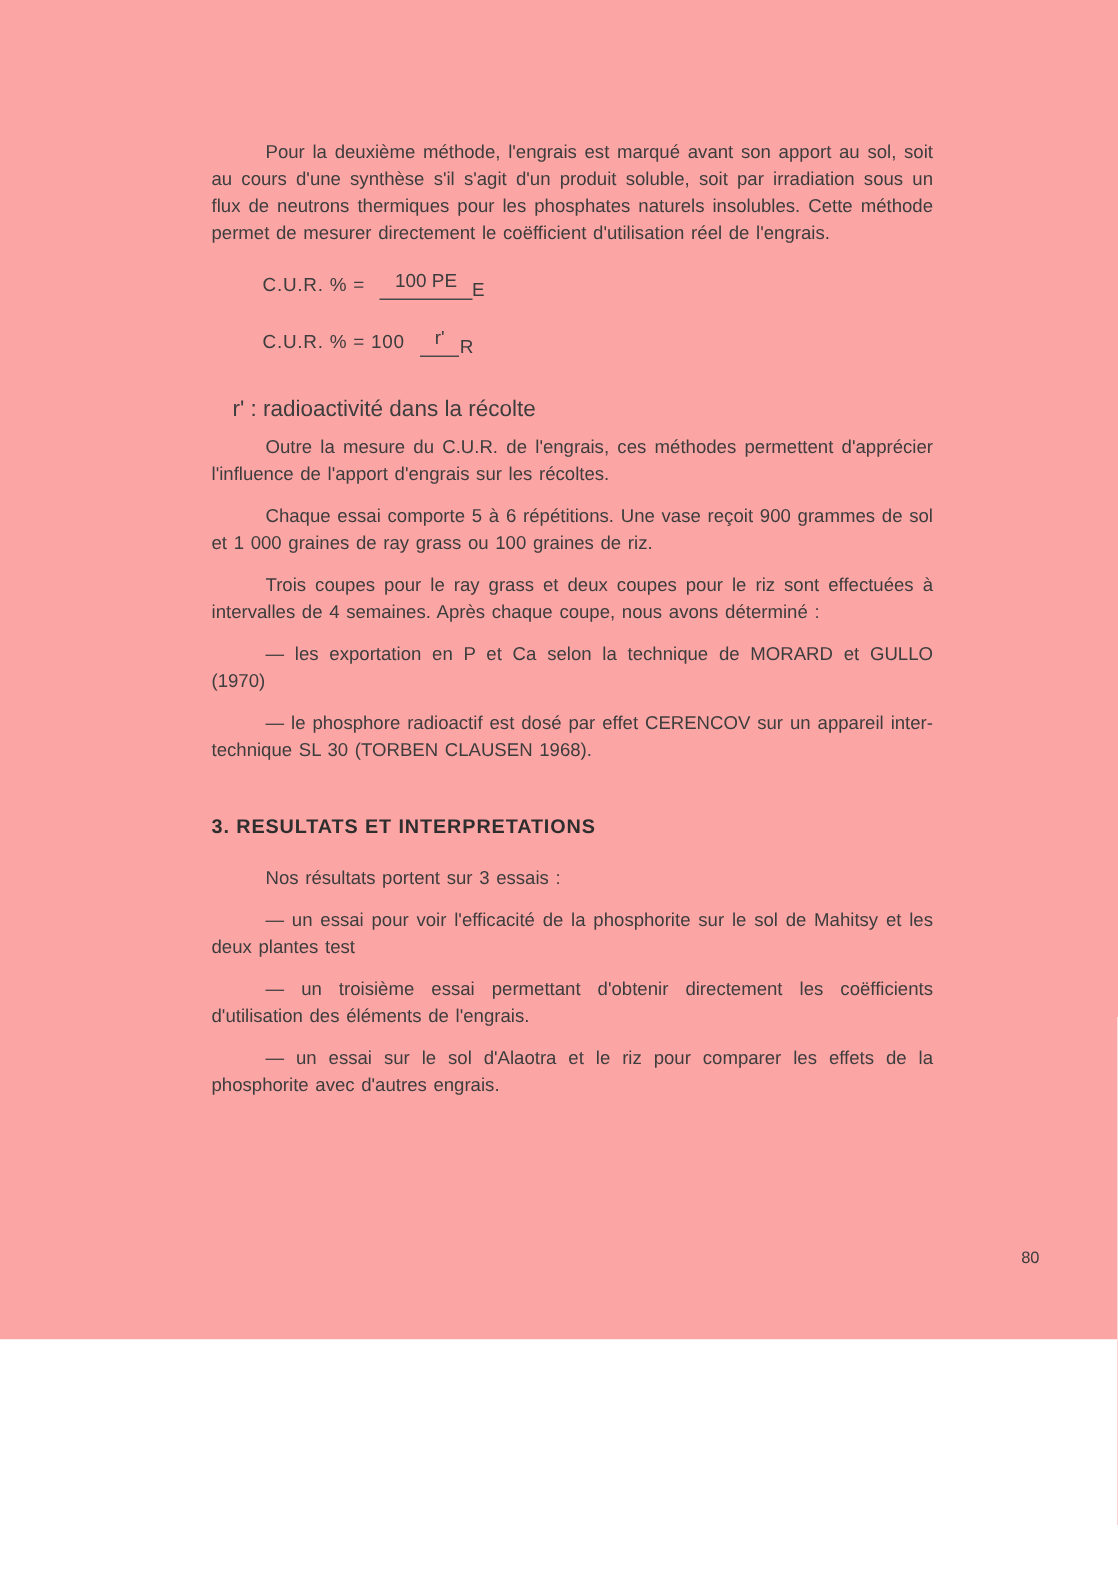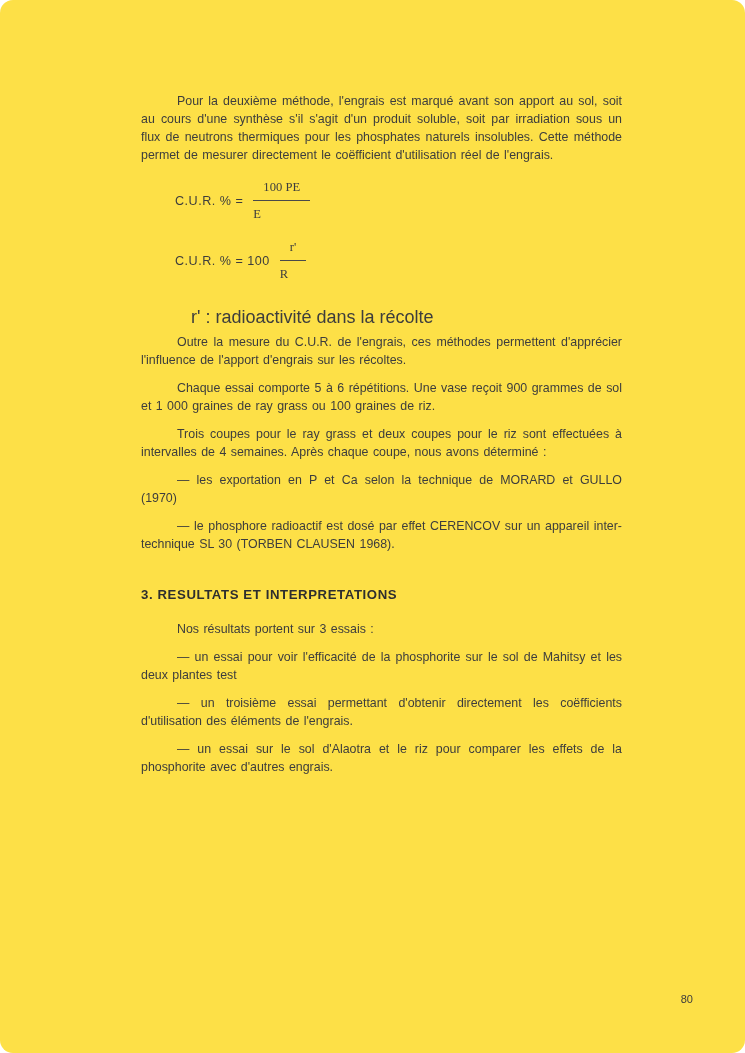--- a/index.html
+++ b/index.html
@@ -3,62 +3,60 @@
 <meta charset="utf-8">
 <style>
   html, body {
     margin: 0;
     padding: 0;
     background: #ffffff;
   }
   .page {
     position: relative;
     width: 745px;
-    height: 1053px;
-    background: #fde047;
+    height: 893px;
+    background: #fca5a5;
     overflow: hidden;
     font-family: "Liberation Sans", "DejaVu Sans", sans-serif;
     color: #3d3d3d;
-    border-radius: 13px;
   }
   .content {
     position: absolute;
     left: 141px;
     top: 92px;
     width: 481px;
   }
   .para {
     font-size: 12.4px;
     line-height: 18px;
     text-align: justify;
     margin: 0 0 10px 0;
     word-spacing: 1px;
   }
   .para.indent { text-indent: 36px; }
   .defline {
-    font-size: 18px;
+    font-size: 15px;
     line-height: 18px;
-    margin: 0 0 7px 50px;
+    margin: 0 0 7px 14px;
   }
   .formula {
     display: flex;
     align-items: center;
     margin: 16px 0 18px 34px;
     font-size: 12.6px;
   }
   .formula .lhs {
     margin-right: 10px;
     letter-spacing: 0.5px;
   }
   .frac {
     display: inline-flex;
-    flex-direction: column;
+    flex-direction: row;
     align-items: flex-start;
     text-align: center;
-    font-family: Liberation Serif, serif;
   }
   .frac .num {
     padding: 0 10px 5px 10px;
     border-bottom: 1.4px solid #4a4a4a;
   }
   .frac .den {
     padding-top: 6px;
   }
   .section-heading {
     font-size: 13.2px;

